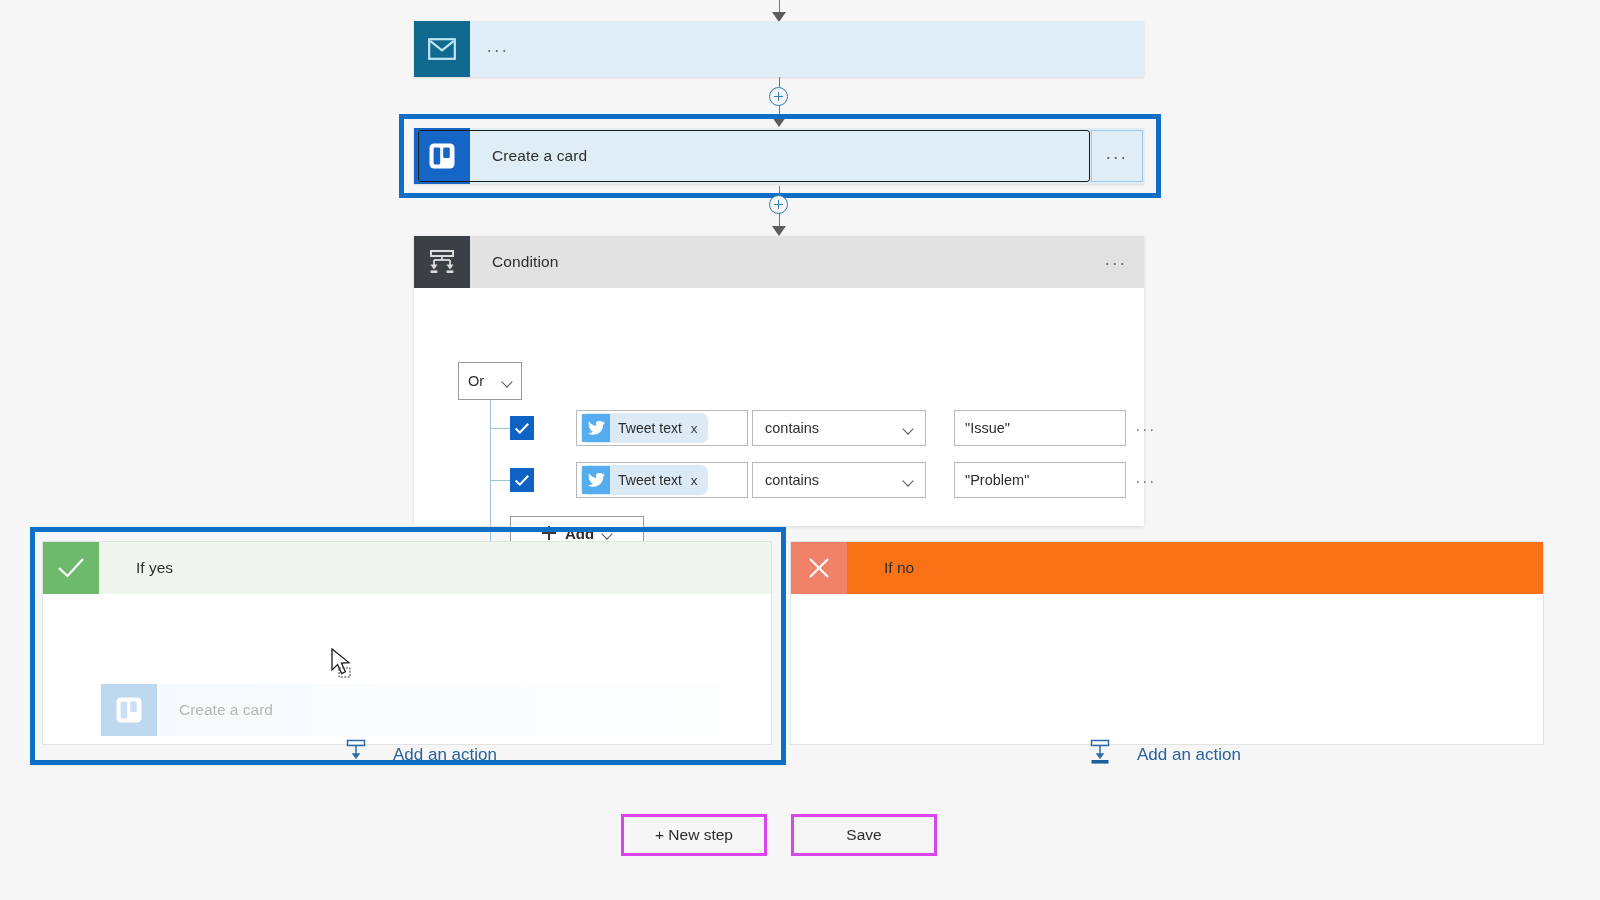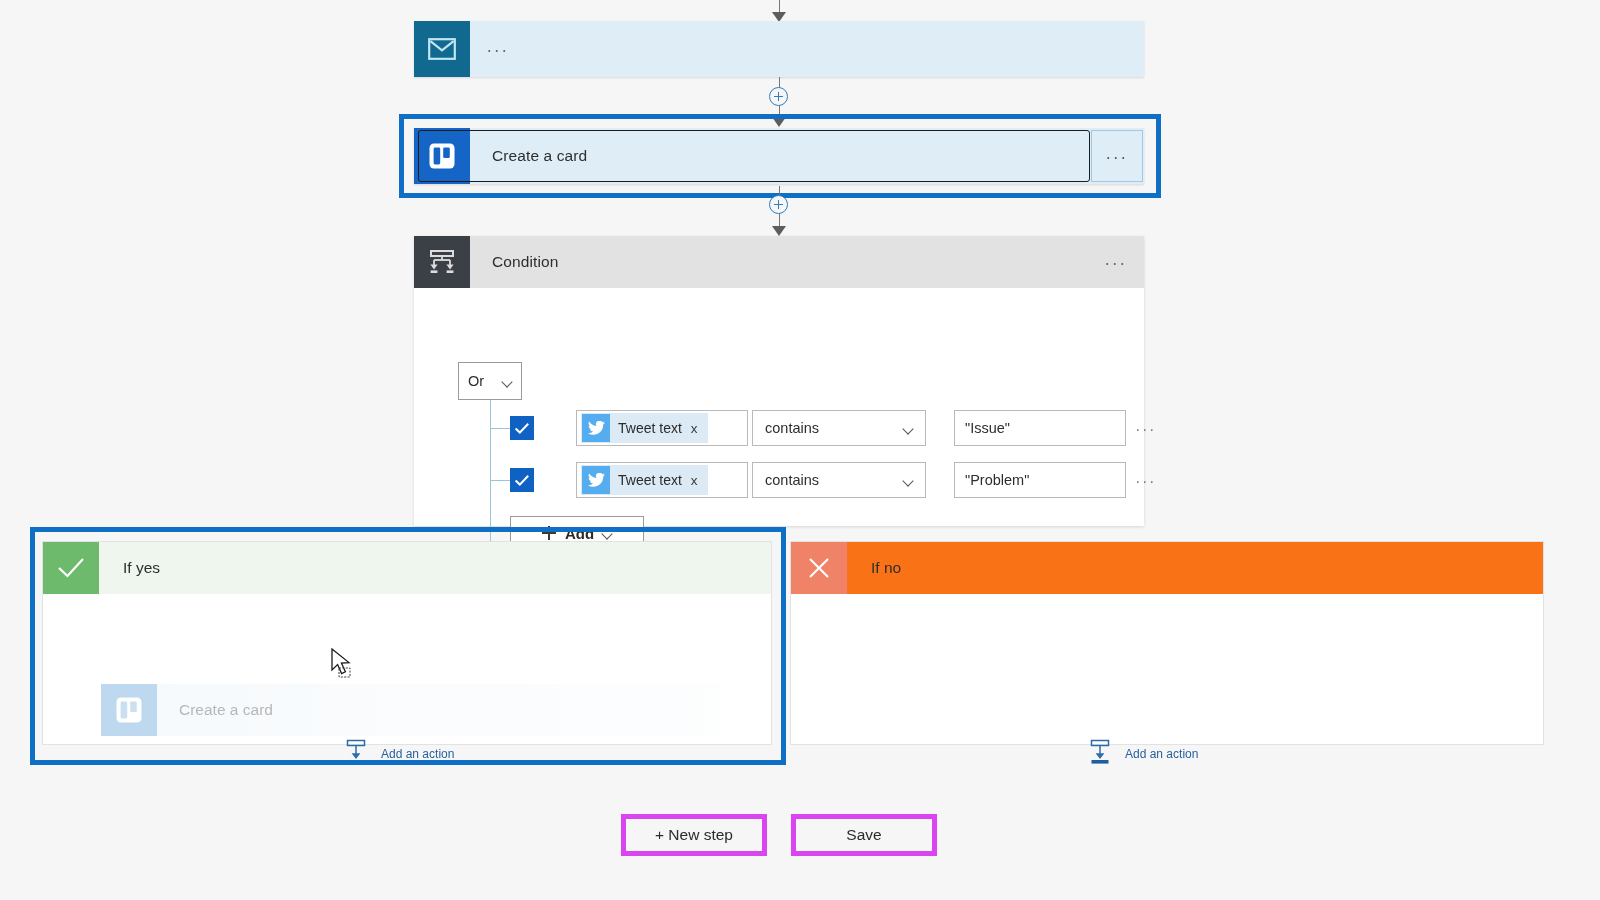--- a/index.html
+++ b/index.html
@@ -124,21 +124,21 @@
     position: relative;
   }
   .cb svg { display: block; }
   .token-field {
     width: 172px; height: 36px;
     border: 1px solid #b9b9b9; background: #fff;
     display: flex; align-items: center; padding: 0 4px;
   }
   .token {
     display: flex; align-items: center;
-    background: #dbeaf5; height: 30px; padding-right: 10px;
+    background: #dbeaf5; height: 30px; padding-right: 10px; border-radius: 7px;
   }
   .token-icon {
     width: 28px; height: 28px; background: #55acee;
     display: flex; align-items: center; justify-content: center;
     margin: 0 8px 0 1px;
   }
   .token-label { font-size: 14px; color: #2b2b2b; }
   .token-x { font-size: 13.5px; color: #3a3a3a; margin-left: 9px; }
   .op-select {
     width: 174px; height: 36px;
@@ -170,21 +170,21 @@
   .plus-glyph::before { left: 0; top: 6px; width: 14px; height: 1.6px; }
   .plus-glyph::after { left: 6px; top: 0; width: 1.6px; height: 14px; }
 
   
   .branch {
     position: absolute; background: #ffffff;
     border: 1px solid #e2e2e2;
   }
   .branch-header { display: flex; align-items: stretch; height: 52px; }
   .branch-badge { width: 56px; min-width: 56px; display: flex; align-items: center; justify-content: center; }
-  .branch-label { flex: 1; display: flex; align-items: center; padding-left: 24px; font-size: 15.5px; color: #2e2e2e; }
+  .branch-label { flex: 1; display: flex; align-items: center; padding-left: 37px; font-size: 15.5px; color: #2e2e2e; }
   .branch-body { position: relative; }
 
   #branch-yes { left: 42px; top: 541px; width: 730px; height: 204px; }
   #branch-yes .branch-header { background: #eef6ee; }
   #branch-yes .branch-badge { background: #6dba6d; }
   #branch-no { left: 790px; top: 541px; width: 754px; height: 204px; }
   #branch-no .branch-header { background: #f97316; }
   #branch-no .branch-badge { background: #f08268; }
 
   
@@ -192,33 +192,33 @@
     position: absolute; left: 58px; top: 90px; width: 620px; height: 52px;
     display: flex; align-items: stretch;
     opacity: .40; filter: blur(.6px);
     background: linear-gradient(90deg, #e7f1f8 0%, #f3f8fc 45%, #fbfdfe 100%);
   }
   #ghost-card .g-icon { width: 56px; min-width: 56px; background: #5b9fd8; display: flex; align-items: center; justify-content: center; }
   #ghost-card .g-title { flex: 1; display: flex; align-items: center; padding-left: 22px; font-size: 15.5px; color: #4a4a4a; }
 
   
   .add-action {
-    position: absolute; display: flex; align-items: center; gap: 12px;
-    font-size: 12px; color: #28629e;
+    position: absolute; display: flex; align-items: center; gap: 24px;
+    font-size: 17px; color: #28629e;
   }
   #add-action-yes { left: 300px; top: 145px; }
   #add-action-no  { left: 296px; top: 145px; }
 
   
   #drag-cursor { position: absolute; left: 330px; top: 648px; width: 30px; height: 34px; }
 
   
   .footer-btn {
     position: absolute;
-    border: 5px solid #d946ef; background: #f6f6f6;
+    border: 3px solid #d946ef; background: #f6f6f6;
     display: flex; align-items: center; justify-content: center;
     font-size: 15.5px; color: #2b2b2b;
   }
   #new-step-btn { left: 621px; top: 814px; width: 146px; height: 42px; }
   #save-btn { left: 791px; top: 814px; width: 146px; height: 42px; }
 </style>
 </head>
 <body>
 
 <div id="canvas">

